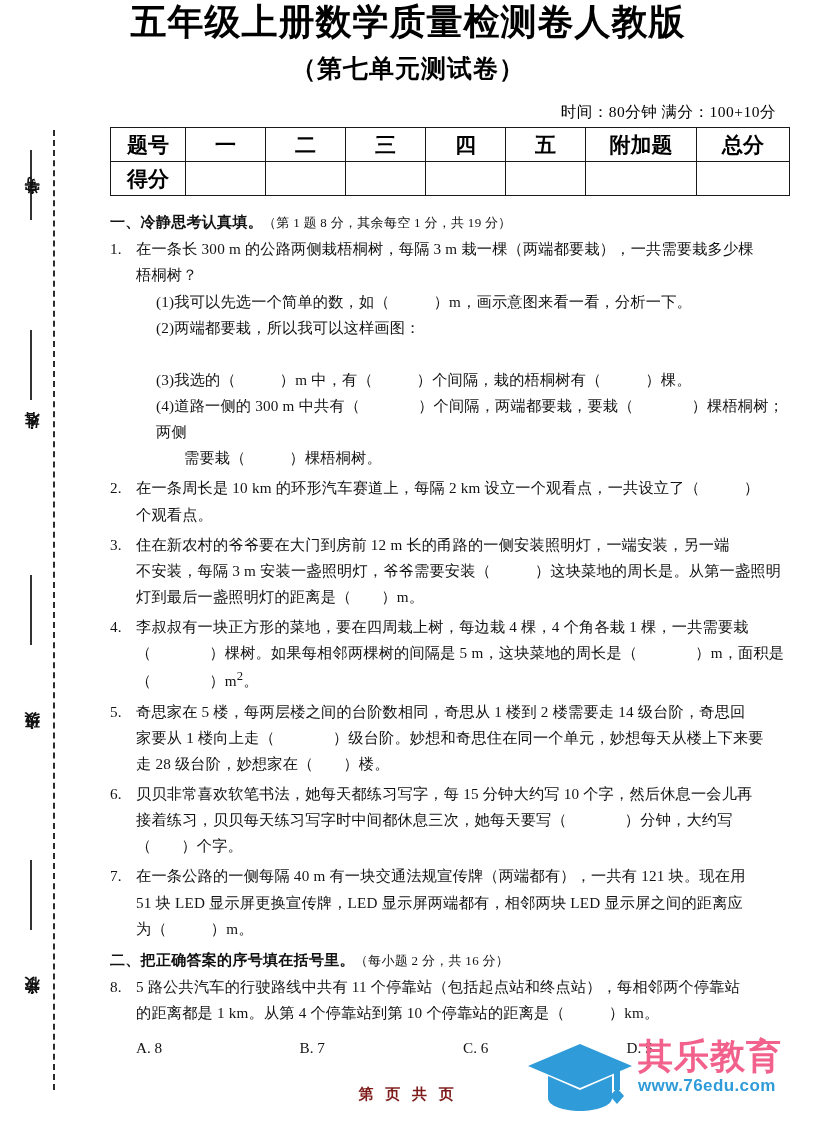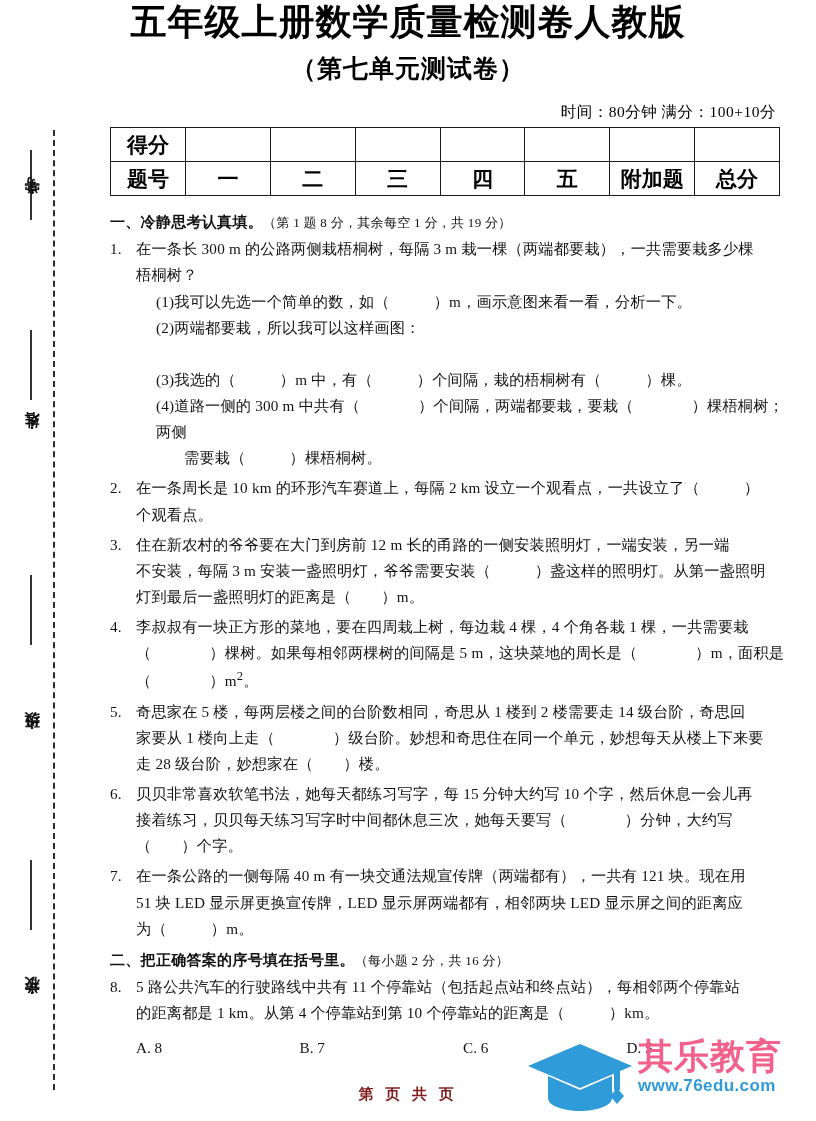--- a/index.html
+++ b/index.html
@@ -121,39 +121,39 @@
   </div>
 
   <div class="title">五年级上册数学质量检测卷人教版</div>
   <div class="subtitle">（第七单元测试卷）</div>
   <div class="meta">时间：80分钟  满分：100+10分</div>
 
   <div class="score-wrap">
     <table class="score">
       <tbody>
           <tr>
-        <td class="c-head lbl">得分</td>
-        <td></td>
-        <td></td>
-        <td></td>
-        <td></td>
-        <td></td>
-        <td></td>
-        <td></td>
-      </tr>
-      <tr>
         <td class="c-head lbl">题号</td>
         <td class="c-n">一</td>
         <td class="c-n">二</td>
         <td class="c-n">三</td>
         <td class="c-n">四</td>
         <td class="c-n">五</td>
         <td class="c-extra">附加题</td>
         <td class="c-total">总分</td>
       </tr>
+      <tr>
+        <td class="c-head lbl">得分</td>
+        <td></td>
+        <td></td>
+        <td></td>
+        <td></td>
+        <td></td>
+        <td></td>
+        <td></td>
+      </tr>
     </tbody>
       </table>
   </div>
 
   <div class="content">
 
     <div class="sec">
       <span>一、冷静思考认真填。</span><span class="pts">（第 1 题 8 分，其余每空 1 分，共 19 分）</span>
     </div>
 
@@ -182,21 +182,21 @@
       <div>
         <span>在一条周长是 10 km 的环形汽车赛道上，每隔 2 km 设立一个观看点，一共设立了（</span><span class="blank"></span><span>）</span>
       </div>
       <div>个观看点。</div>
     </div>
 
     <div class="q">
       <span class="qnum">3.</span>
       <div>住在新农村的爷爷要在大门到房前 12 m 长的甬路的一侧安装照明灯，一端安装，另一端</div>
       <div>
-        <span>不安装，每隔 3 m 安装一盏照明灯，爷爷需要安装（</span><span class="blank"></span><span>）盏这样的照明灯。从第一盏照明</span>
+        <span>不安装，每隔 3 m 安装一盏照明灯，爷爷需要安装（</span><span class="blank"></span><span>）这块菜地的周长是。从第一盏照明</span>
       </div>
       <div>
         <span>灯到最后一盏照明灯的距离是（</span><span class="blank-s"></span><span>）m。</span>
       </div>
     </div>
 
     <div class="q">
       <span class="qnum">4.</span>
       <div>李叔叔有一块正方形的菜地，要在四周栽上树，每边栽 4 棵，4 个角各栽 1 棵，一共需要栽</div>
       <div>

